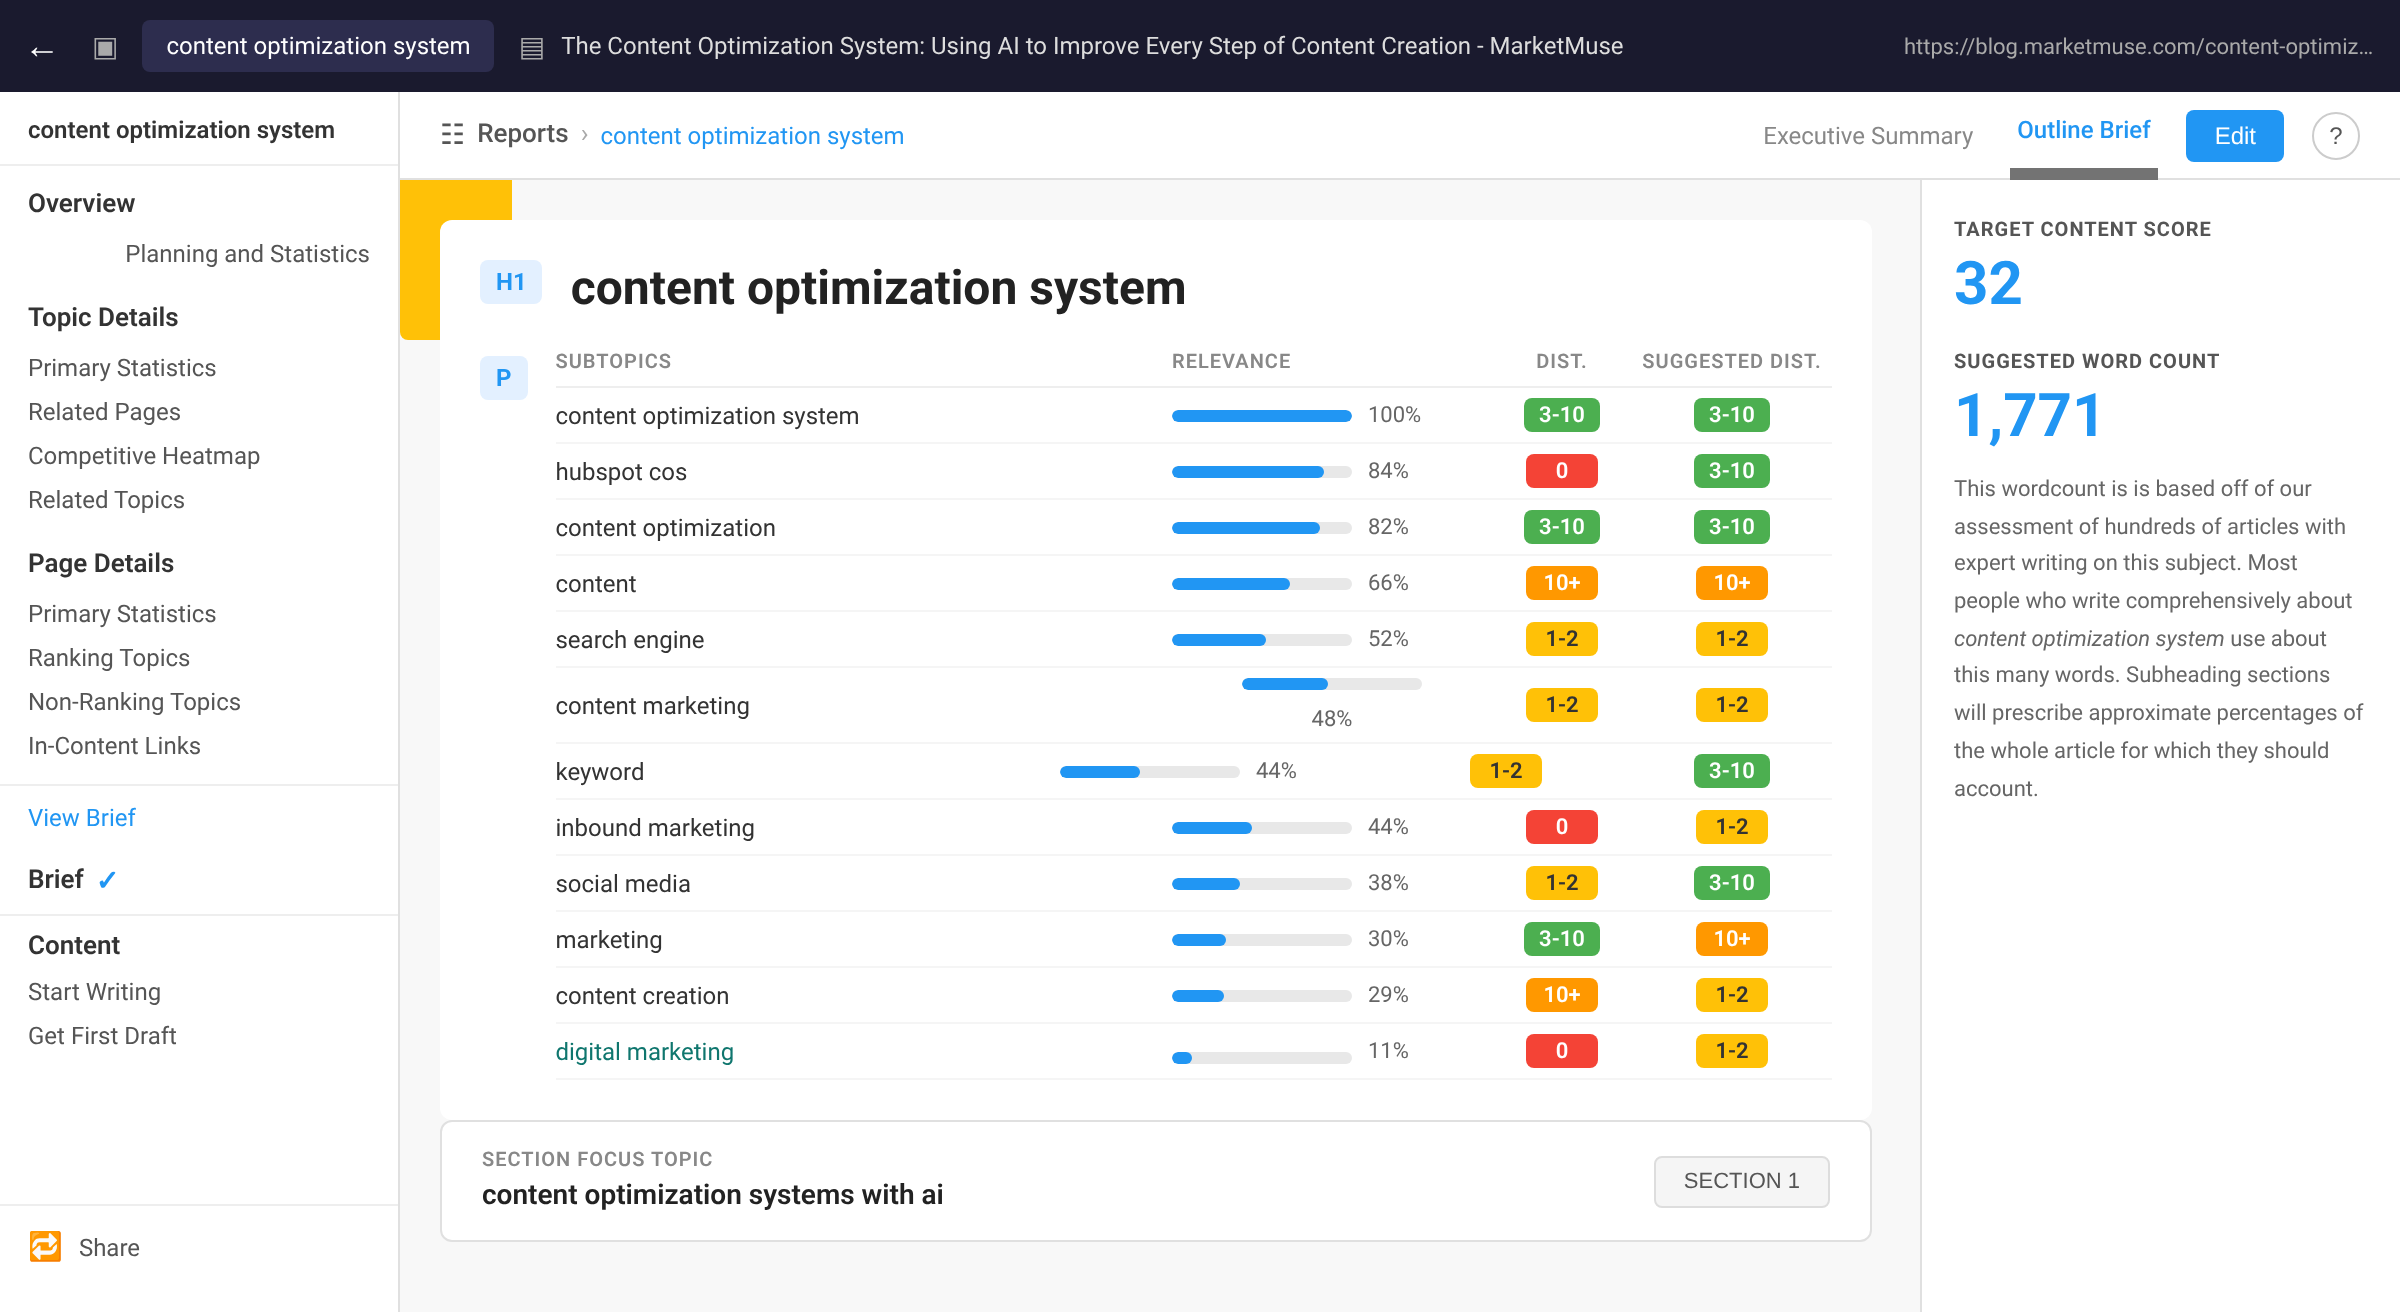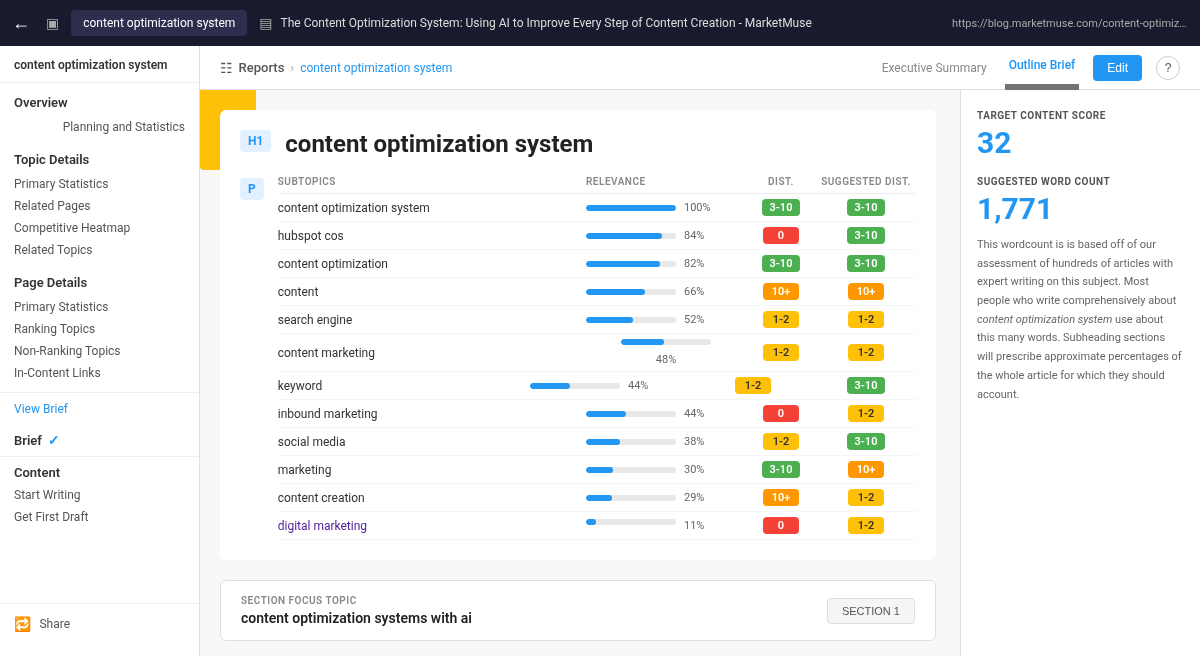--- a/index.html
+++ b/index.html
@@ -302,40 +302,40 @@
       <span style="font-size:11px;color:#666;">29%</span>
     </div>
     <div style="display:flex;justify-content:center;">
       <span style="background:#ff9800;color:#fff;border-radius:4px;padding:2px 8px;font-size:11px;font-weight:600;min-width:36px;text-align:center;">10+</span>
     </div>
     <div style="display:flex;justify-content:center;">
       <span style="background:#ffc107;color:#333;border-radius:4px;padding:2px 8px;font-size:11px;font-weight:600;min-width:36px;text-align:center;">1-2</span>
     </div>
   </div>
                   <div style="display: grid; grid-template-columns: 1fr 160px 70px 100px; padding: 5px 0px; border-bottom: 1px solid rgb(245, 245, 245); align-items: center;">
-    <span style="font-size:12px;color:#4c1d95;">digital marketing</span>
-    <div style="display:flex;align-items:flex-start;gap:8px;">
+    <span style="font-size:12px;color:#0f766e;">digital marketing</span>
+    <div style="display:flex;align-items:flex-end;gap:8px;">
       <div style="width:90px;height:6px;background:#e8e8e8;border-radius:3px;overflow:hidden;">
         <div style="width:11%;height:100%;background:#2196f3;border-radius:3px;"></div>
       </div>
       <span style="font-size:11px;color:#666;">11%</span>
     </div>
     <div style="display:flex;justify-content:center;">
       <span style="background:#f44336;color:#fff;border-radius:4px;padding:2px 8px;font-size:11px;font-weight:600;min-width:36px;text-align:center;">0</span>
     </div>
     <div style="display:flex;justify-content:center;">
       <span style="background:#ffc107;color:#333;border-radius:4px;padding:2px 8px;font-size:11px;font-weight:600;min-width:36px;text-align:center;">1-2</span>
     </div>
   </div>
                 </div>
             </div>
           </div>
         </div>
 
-        <div style="background:#fff;border:1px solid #e0e0e0;border-radius:6px;padding:14px 20px;margin-top:20px;display:flex;align-items:center;justify-content:space-between;">
+        <div style="background:#fff;border:1px solid #e0e0e0;border-radius:6px;padding:14px 20px;margin-top:0;display:flex;align-items:center;justify-content:space-between;">
           <div>
             <div style="font-size:10px;color:#888;text-transform:uppercase;letter-spacing:0.5px;font-weight:600;margin-bottom:4px;">SECTION FOCUS TOPIC</div>
             <div style="font-size:14px;font-weight:600;color:#222;">content optimization systems with ai</div>
           </div>
           <button style="background:#f5f5f5;border:1px solid #ddd;border-radius:4px;padding:6px 14px;font-size:11px;color:#555;cursor:pointer;font-weight:500;">SECTION 1</button>
         </div>
 
       </div>
 
       <div style="width:240px;background:#fff;border-left:1px solid #e0e0e0;padding:20px 16px;overflow-y:auto;flex-shrink:0;">

